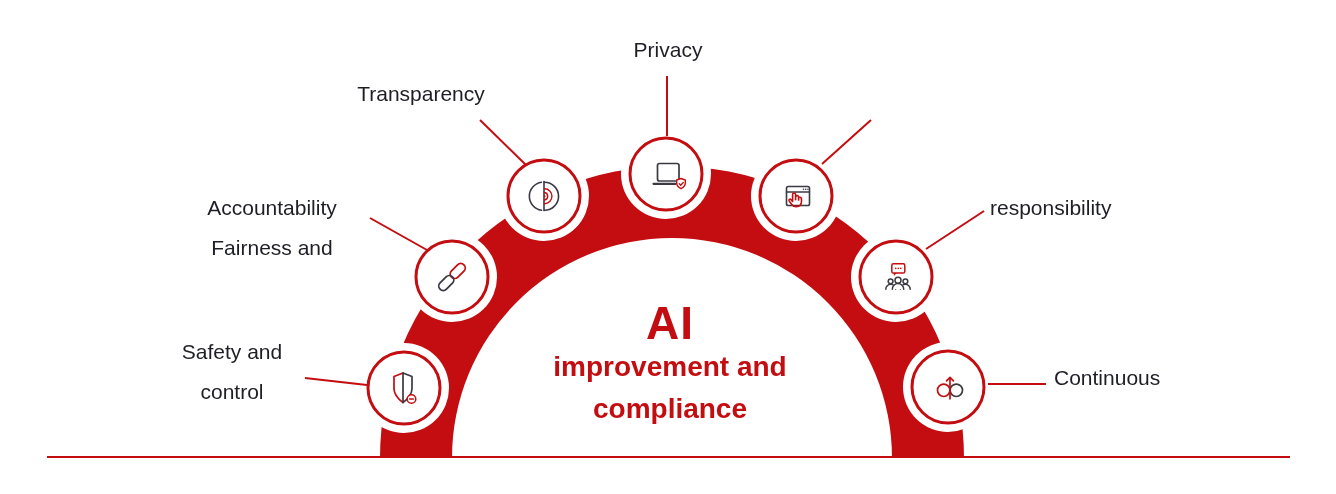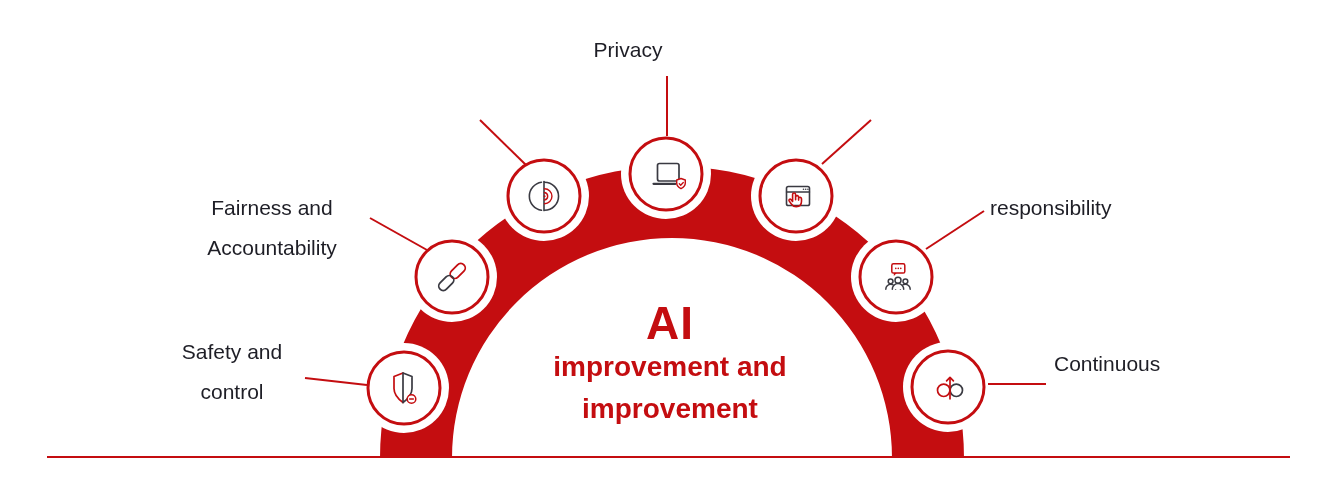--- a/index.html
+++ b/index.html
@@ -134,41 +134,45 @@
       <circle cx="17.7" cy="25.3" r="6.2" style="stroke:var(--red)" stroke-width="1.7"></circle>
       <circle cx="30.3" cy="25.3" r="6.2" style="stroke:var(--icon_dark)" stroke-width="1.7"></circle>
       <path d="M24 33.8 V12.8" style="stroke:var(--red)" stroke-width="1.7"></path>
       <path d="M20.6 15.9 L24 12.3 L27.4 15.9" style="stroke:var(--red)" stroke-width="1.7"></path>
     </g>
   </svg>
 
   <div class="title">
     <div class="t1">AI</div>
     <div class="t2">improvement and</div>
-    <div class="t2">improvement</div>
+    <div class="t2">compliance</div>
   </div>
 
   <div class="lbl center" style="left:232px;top:332px">
     <div>Safety and</div>
     <div>control</div>
   </div>
 
   <div class="lbl center" style="left:272px;top:188px">
+    <div>Accountability</div>
     <div>Fairness and</div>
-    <div>Accountability</div>
   </div>
 
+  <div class="lbl center" style="left:421px;top:74px">
+    <div>Transparency</div>
 
-  <div class="lbl center" style="left:628px;top:30px">
+  </div>
+
+  <div class="lbl center" style="left:668px;top:30px">
     <div>Privacy</div>
 
   </div>
 
 
   <div class="lbl" style="left:990px;top:188px">
     <div>responsibility</div>
   </div>
 
-  <div class="lbl" style="left:1054px;top:344px">
+  <div class="lbl" style="left:1054px;top:358px">
     <div>Continuous</div>
   </div>
 
 </div>
 
 </body></html>

